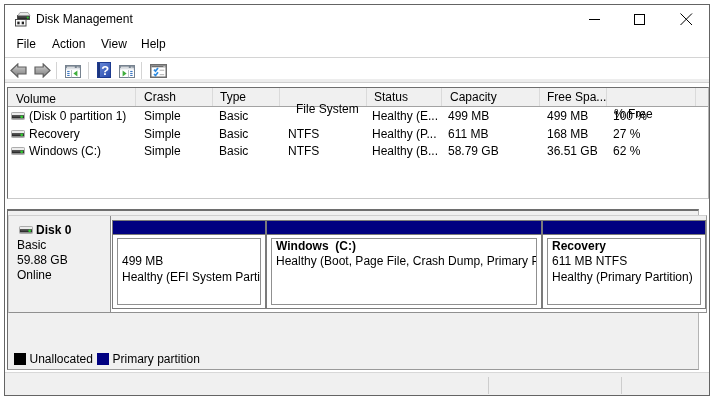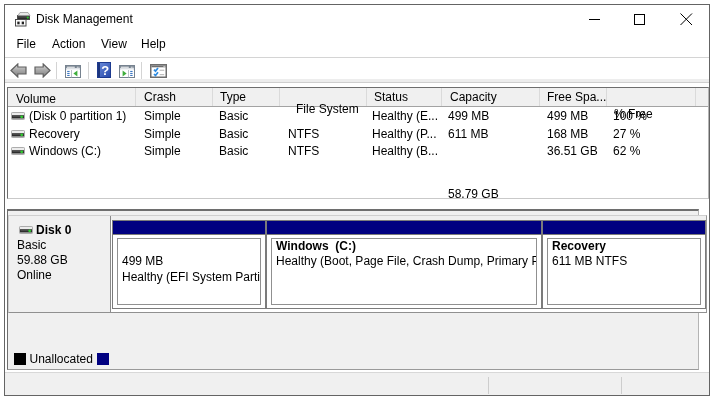--- a/index.html
+++ b/index.html
@@ -167,21 +167,21 @@
     <rect x="0.5" y="0.5" width="13" height="7" rx="0.8" fill="#ececec" stroke="#9a9a9a" stroke-width="0.8"></rect>
     <rect x="1" y="3.2" width="12" height="3.3" fill="#2e2e2e"></rect>
     <rect x="1.6" y="4.1" width="10.8" height="0.9" fill="#4d4d4d"></rect>
     <circle cx="10.7" cy="4.8" r="1.4" fill="#2ecc2e"></circle>
   </svg>
 <div class="t" style="left:29px; top:144.2px;">Windows (C:)</div>
 <div class="t" style="left:144px; top:144.2px;">Simple</div>
 <div class="t" style="left:219px; top:144.2px;">Basic</div>
 <div class="t" style="left:288px; top:144.2px;">NTFS</div>
 <div class="t" style="left:372px; top:144.2px;">Healthy (B...</div>
-<div class="t" style="left:448px; top:144.2px;margin-top:43px;">58.79 GB</div>
+<div class="t" style="left:448px; top:144.2px;">58.79 GB</div>
 <div class="t" style="left:547px; top:144.2px;">36.51 GB</div>
 <div class="t" style="left:613px; top:144.2px;">62 %</div>
 
 <div class="pane2">
 
   <div class="abs" style="left:0; top:4px; width:699px; height:98px; border-style:solid; border-width:1px; border-color:#cfcfcf #989898 #909090 #cfcfcf; background:#fff;">
     <div class="abs" style="left:102px; top:0; width:595px; height:4px; background:#efefef;"></div>
 
     <div class="abs" style="left:0; top:0; width:102px; height:96px; background:#f0f0f0; border-right:1px solid #8a8a8a;">
       <svg class="abs" style="left:10px; top:10px;" width="14" height="8" viewBox="0 0 14 8">
@@ -209,25 +209,27 @@
       <div class="inner">
         <div style="font-weight:bold;">Windows  (C:)</div>
         <div>Healthy (Boot, Page File, Crash Dump, Primary Partition)</div>
       </div>
     </div>
     <div class="box" style="left:533px; width:164px;">
       <div class="band"></div>
       <div class="inner">
         <div style="font-weight:bold;">Recovery</div>
         <div>611 MB NTFS</div>
+        <div>Healthy (Primary Partition)</div>
       </div>
     </div>
   </div>
 
   <div class="sq" style="left:6px; top:142px; background:#000;"></div>
   <div class="t" style="left:21.5px; top:141px;">Unallocated</div>
   <div class="sq" style="left:89px; top:142px; background:#000080;"></div>
+  <div class="t" style="left:104.5px; top:141px;">Primary partition</div>
 </div>
 
 <div class="abs" style="left:5px; top:372px; width:704px; height:23px; background:#f0f0f0; border-top:1px solid #d8d8d8;">
   <div class="abs" style="left:483px; top:4px; width:1px; height:17px; background:#cdcdcd;"></div>
   <div class="abs" style="left:616px; top:4px; width:1px; height:17px; background:#cdcdcd;"></div>
 </div>
 
 </body></html>

